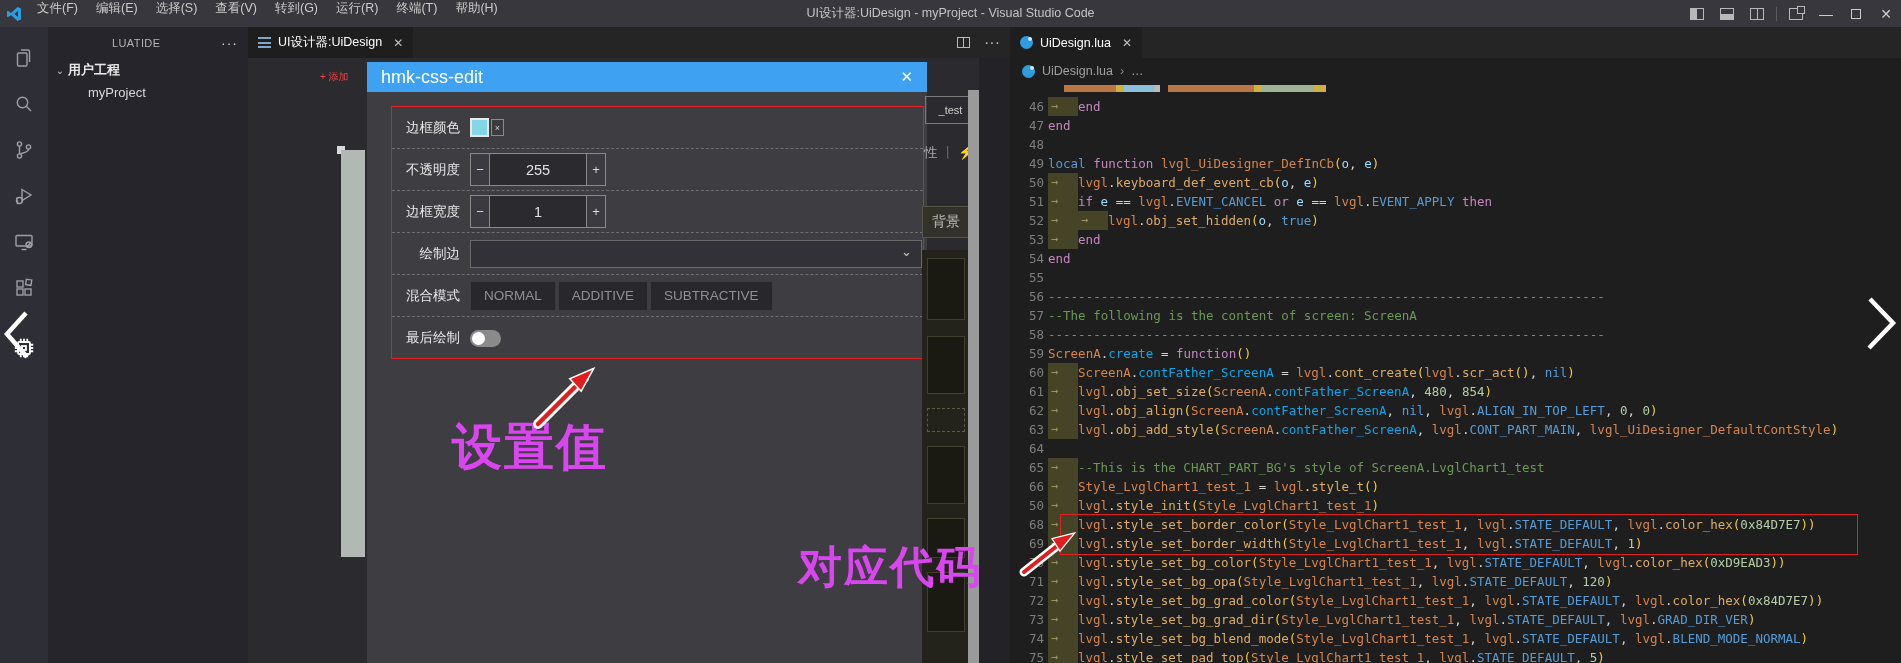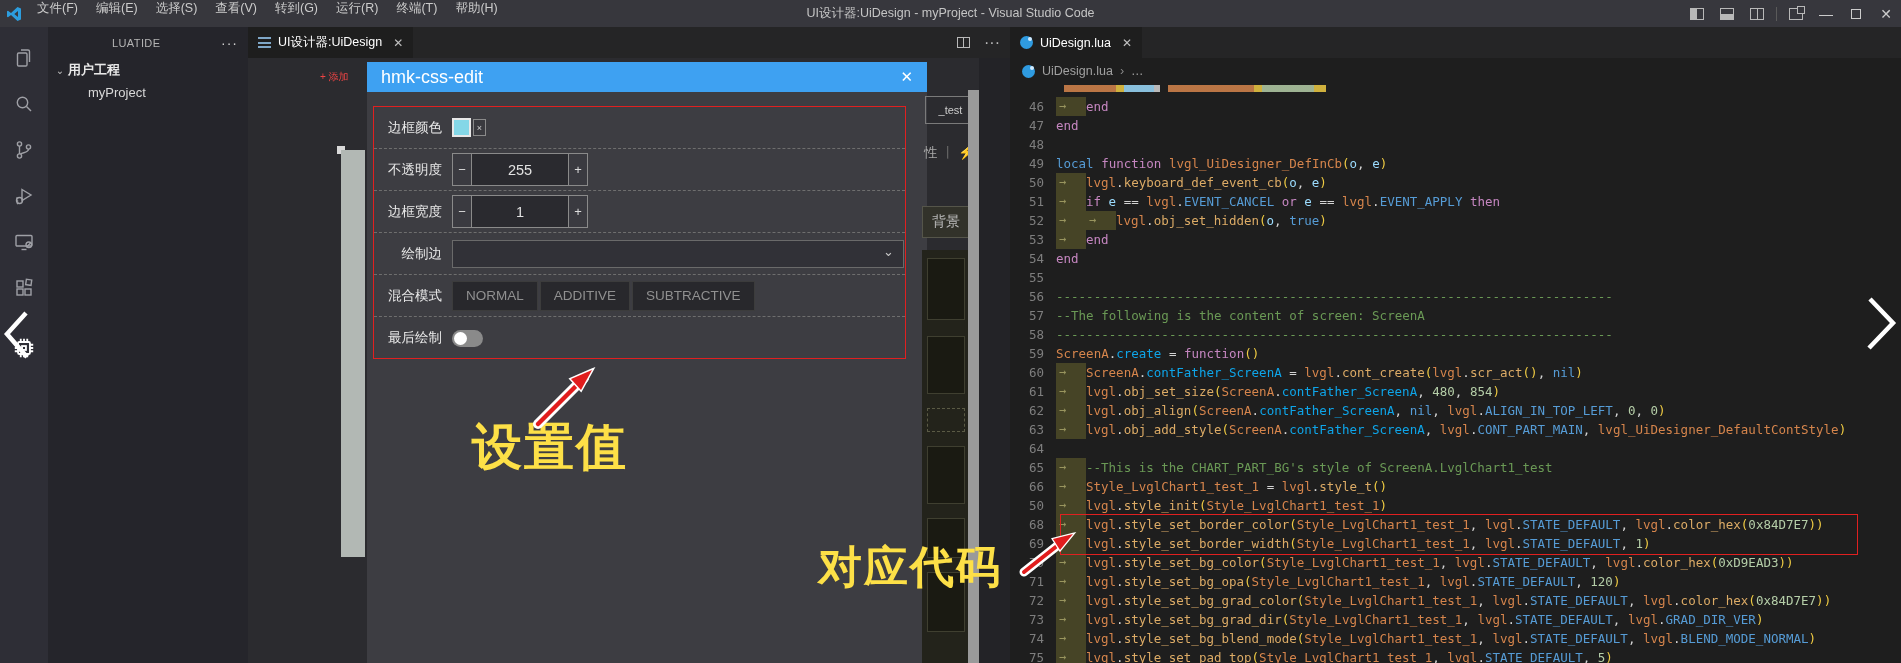--- a/index.html
+++ b/index.html
@@ -63,21 +63,21 @@
   #add-btn { position:absolute; left:72px; top:12px; color:#ef4444; font-size:10px; }
   #canvas-strip { position:absolute; left:93px; top:92px; width:24px; height:407px; background:#B2B8B4; }
   #canvas-handle { position:absolute; left:89px; top:88px; width:8px; height:8px; background:#D9D9D9; }
 
   #gray-panel { position:absolute; left:119px; top:4px; width:560px; height:601px; background:#3D3D42; }
   #dlg-header { position:absolute; left:0; top:0; width:560px; height:30px; background:#3EA1F2;
     color:#ffffff; display:flex; align-items:center; }
   #dlg-title { margin-left:14px; font-size:18px; font-weight:normal; }
   #dlg-close { position:absolute; right:14px; top:0; height:30px; line-height:30px; font-size:15px; color:#fff; }
 
-  #red-form { position:absolute; left:6px; top:44px; width:533px; height:253px; border:1.5px solid #E02020; }
+  #red-form { position:absolute; left:24px; top:44px; width:533px; height:253px; border:1.5px solid #E02020; }
   .frow { height:42px; display:flex; align-items:center; padding-left:6px; border-bottom:1px dashed #6E6E6E; }
   .frow:last-child { border-bottom:none; }
   .flabel { width:62px; margin-right:10px; text-align:right; font-size:13.5px; color:#E8E8E8; white-space:nowrap; }
   .swatch { width:19px; height:19px; background:#84D7E7; border:2px solid #e8e8e8; }
   .swatch-clear { width:13px; height:17px; margin-left:2px; border:1px solid #8a8a8a; background:#3a3a3f;
     color:#cfcfcf; font-size:9px; display:flex; align-items:center; justify-content:center; }
   .stepper { display:flex; height:33px; border:1px solid #8a8a8a; }
   .step-btn { width:19px; background:#3A3A40; color:#dddddd; font-size:13px; display:flex; align-items:center; justify-content:center; }
   .step-btn.minus { border-right:1px solid #8a8a8a; }
   .step-btn.plus  { border-left:1px solid #8a8a8a; }
@@ -101,32 +101,32 @@
   .ob.dash { background:none; border:1px dashed #5a5a45; }
   #wv-scroll { position:absolute; left:720px; top:32px; width:11px; height:573px; background:#9A9A9A; }
   #wv-gap { position:absolute; left:731px; top:0; width:31px; height:605px; background:#232327; }
 
   
   #breadcrumb { position:absolute; left:1010px; top:58px; width:891px; height:26px; background:#1e1e1e;
     display:flex; align-items:center; color:#a0a0a0; font-size:12.5px; gap:7px; padding-left:12px; }
   #code { position:absolute; left:1010px; top:84px; width:891px; height:579px; background:#1e1e1e;
     font-family:"DejaVu Sans Mono", monospace; font-size:12.5px; padding-top:13px; overflow:hidden; }
   .cl { display:flex; height:19px; line-height:19px; white-space:pre; }
-  .ln { width:34px; text-align:right; color:#7E7E7E; flex:0 0 auto; margin-right:12px; }
+  .ln { width:34px; text-align:right; color:#7E7E7E; flex:0 0 auto; margin-right:4px; }
   .iw { flex:0 0 30px; height:19px; background:rgba(110,105,45,.5); color:#99955e; font-size:12px; padding-left:3px; }
   .tx { white-space:pre; }
   .cm{color:#6A9955} .kw{color:#C586C0} .kb{color:#569CD6} .nu{color:#B5CEA8}
   .ct{color:#569CD6} .gl{color:#D6854C} .fn{color:#DCAB66} .pr{color:#0ea5e9}
   .vr{color:#9CDCFE} .br{color:#EFCB43} .pn{color:#D4D4D4}
   #partial-line { position:absolute; left:1064px; top:85px; width:330px; height:7px; opacity:.85;
     background:linear-gradient(90deg,#D6854C 0 52px,#EFCB43 52px 60px,#9CDCFE 60px 90px,#D4D4D4 90px 96px,transparent 96px 104px,#D6854C 104px 190px,#EFCB43 190px 198px,#B5CEA8 198px 250px,#EFCB43 250px 262px,transparent 262px); }
   #code-redbox { position:absolute; left:1060px; top:514px; width:798px; height:41px; border:1.5px solid #E02020; }
 
   
-  .anno { position:absolute; font-weight:900; color:#fde047; letter-spacing:2px; white-space:nowrap;margin-left:20px; }
+  .anno { position:absolute; font-weight:900; color:#d946ef; letter-spacing:2px; white-space:nowrap; }
   .anno::before { content:attr(data-text); position:absolute; left:0; top:0; z-index:-1;
     -webkit-text-stroke:8px #ffffff; }
   #anno-1 { left:452px; top:414px; font-size:50px; }
   #anno-2 { left:798px; top:538px; font-size:44px; }
   svg.overlay { position:absolute; left:0; top:0; width:1901px; height:663px; pointer-events:none; }
 </style>
 </head>
 <body>
 
 <div id="stage">

